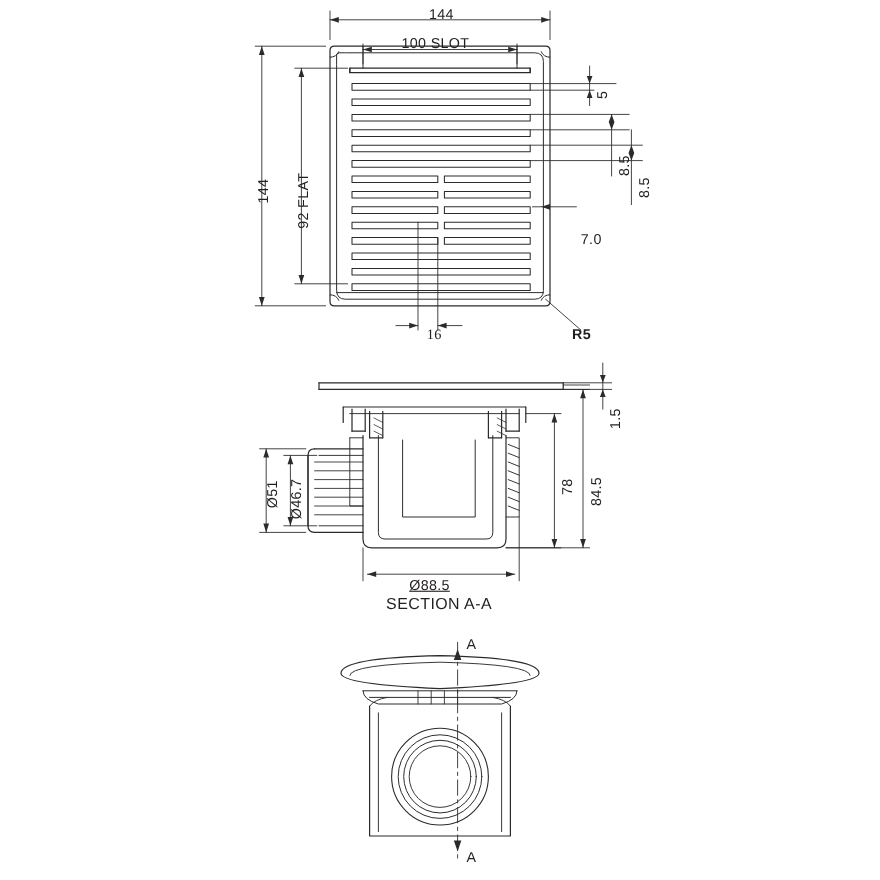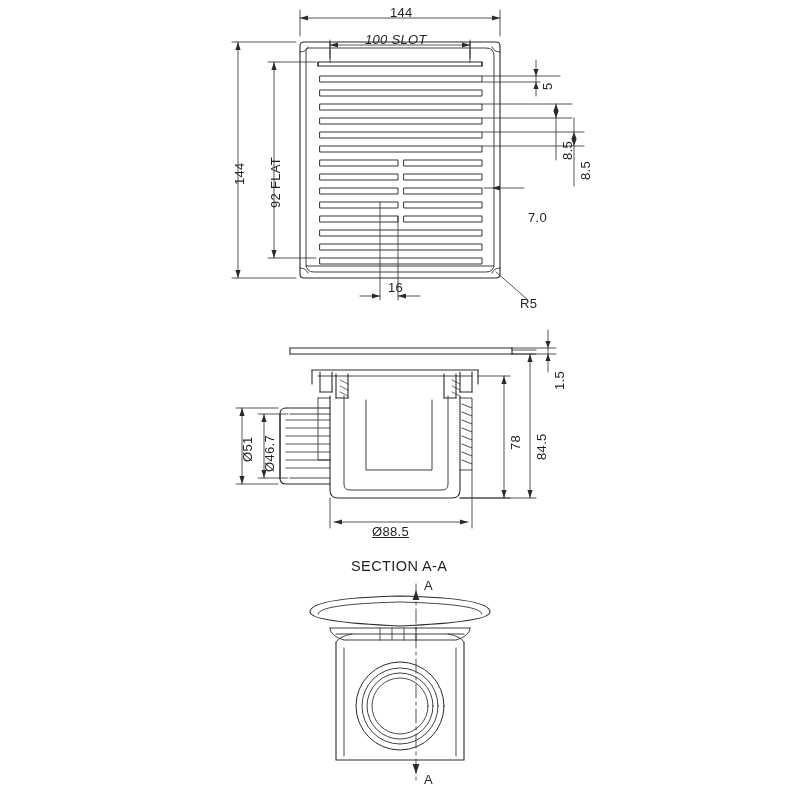--- a/index.html
+++ b/index.html
@@ -29,21 +29,20 @@
     white-space: nowrap;
     letter-spacing: 0.3px;
   }
   .vert {
     transform-origin: 0 0;
   }
   .caption {
     position: absolute;
     font-size: 14.5px;
     letter-spacing: 0.4px;
-    margin-top: 16px;
   }
 </style>
 </head>
 <body>
 
 <svg id="sheet" viewBox="0 0 800 800" xmlns="http://www.w3.org/2000/svg">
   <g fill="none" stroke="#2c2b2b" stroke-width="1.1" stroke-linecap="round" stroke-linejoin="round">
 
     <g>
 
@@ -266,32 +265,32 @@
 
     <g stroke-width="0.8">
       <path d="M416,584 L416,780" stroke-dasharray="14 4 3 4"></path>
       <path d="M416,590 l-3.4,10 l6.8,0 z" fill="#2c2b2b" stroke="none"></path>
       <path d="M416,774 l-3.4,-10 l6.8,0 z" fill="#2c2b2b" stroke="none"></path>
     </g>
   </g>
 </svg>
 
 <div class="dim-label" style="left:390px; top:5px;">144</div>
-<div class="dim-label" style="left:365px; top:32px;font-style:italic;">100  SLOT</div>
+<div class="dim-label" style="left:365px; top:32px;">100  SLOT</div>
 
 <div class="dim-label vert" style="left:232px; top:185px; transform:rotate(-90deg);">144</div>
 <div class="dim-label vert" style="left:268px; top:208px; transform:rotate(-90deg);">92  FLAT</div>
 
 <div class="dim-label vert" style="left:540px; top:90px; transform:rotate(-90deg);">5</div>
 <div class="dim-label vert" style="left:560px; top:160px; transform:rotate(-90deg);">8.5</div>
 <div class="dim-label vert" style="left:578px; top:180px; transform:rotate(-90deg);">8.5</div>
 
 <div class="dim-label" style="left:528px; top:210px;">7.0</div>
-<div class="dim-label" style="left:388px; top:280px;">16</div>
-<div class="dim-label" style="left:520px; top:296px;">R5</div>
+<div class="dim-label" style="left:388px; top:296px;font-family:Liberation Serif, serif;">16</div>
+<div class="dim-label" style="left:520px; top:296px;font-weight:bold;">R5</div>
 
 <div class="dim-label vert" style="left:552px; top:390px; transform:rotate(-90deg);">1.5</div>
 <div class="dim-label vert" style="left:508px; top:450px; transform:rotate(-90deg);">78</div>
 <div class="dim-label vert" style="left:534px; top:460px; transform:rotate(-90deg);">84.5</div>
 
 <div class="dim-label vert" style="left:240px; top:462px; transform:rotate(-90deg);">Ø51</div>
 <div class="dim-label vert" style="left:262px; top:472px; transform:rotate(-90deg);">Ø46.7</div>
 <div class="dim-label" style="left:372px; top:524px;text-decoration:underline;">Ø88.5</div>
 
 <div class="caption" style="left:351px; top:542px;">SECTION A-A</div>

